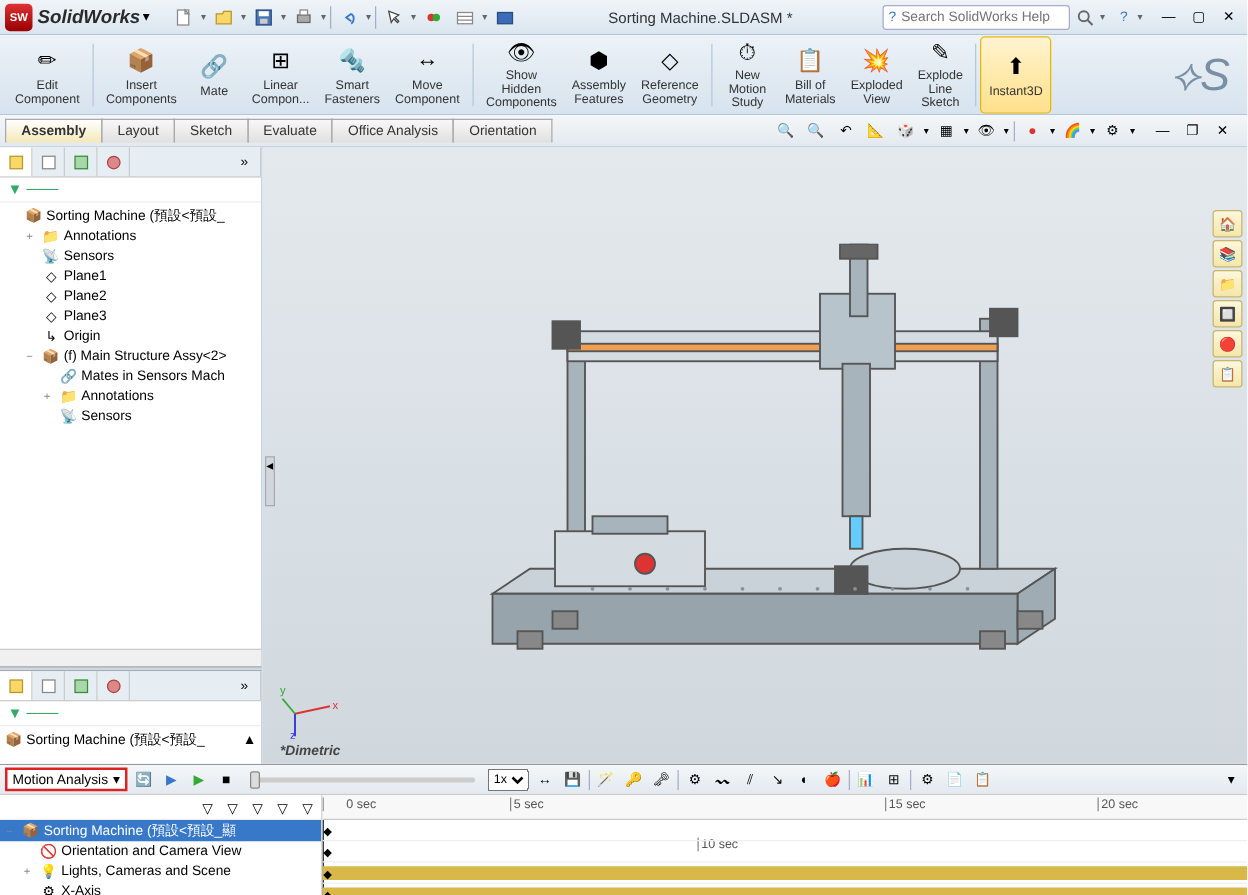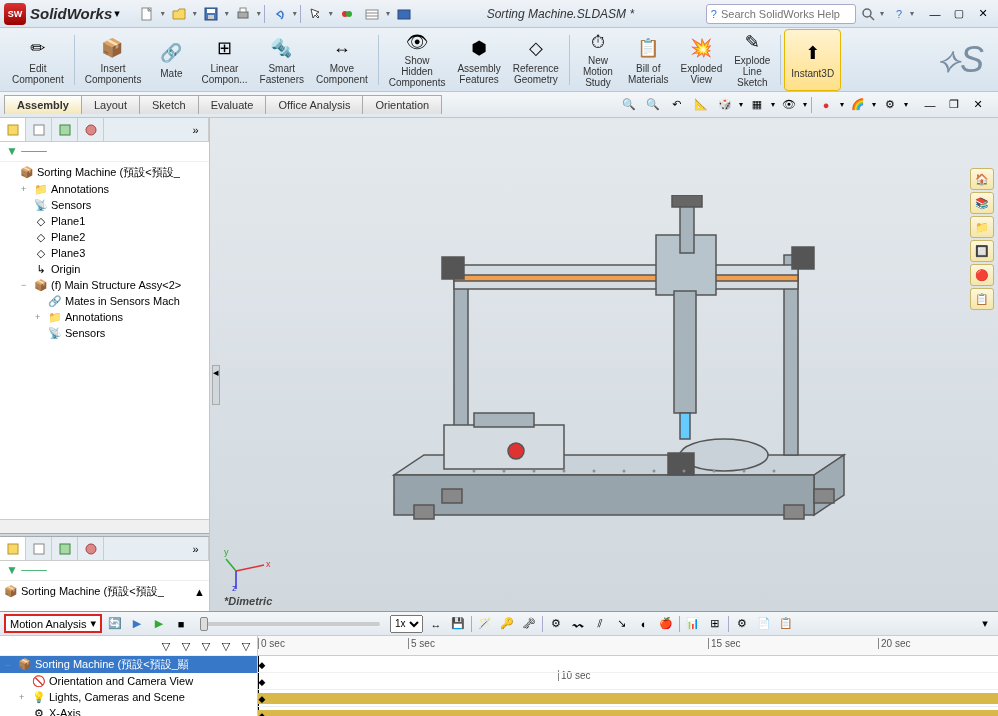--- a/index.html
+++ b/index.html
@@ -4,21 +4,21 @@
 <style>
 * { box-sizing: border-box; margin: 0; padding: 0; font-family: "Segoe UI", Tahoma, sans-serif; }
 body { width: 998px; height: 716px; background: #fff; font-size: 11px; overflow: hidden; position: relative; }
 
 
 .titlebar { height: 28px; background: linear-gradient(#f0f4f8,#dbe6f0); display: flex; align-items: center; padding: 0 4px; border-bottom: 1px solid #b5c8d8; }
 .sw-logo { width: 22px; height: 22px; background: linear-gradient(#d33,#900); border-radius: 4px; display: flex; align-items: center; justify-content: center; color: #fff; font-weight: bold; font-size: 9px; }
 .title-text { font-style: italic; font-weight: bold; font-size: 15px; margin-left: 4px; color: #2a2a2a; }
 .qat { display: flex; gap: 3px; margin-left: 16px; align-items: center; }
 .qat-btn { width: 22px; height: 20px; display: flex; align-items: center; justify-content: center; cursor: pointer; border-radius: 2px; }
-.doc-name { margin-left: auto; margin-right: auto; font-size: 12px; color: #333; font-style: italic; }
+.doc-name { margin-left: auto; margin-right: auto; font-size: 12px; color: #333; }
 .search-box { display: flex; align-items: center; background: #fff; border: 1px solid #aac; border-radius: 3px; padding: 1px 4px; height: 20px; }
 .search-box input { border: none; outline: none; font-size: 11px; width: 130px; }
 .win-controls { display: flex; margin-left: 10px; gap: 2px; }
 
 
 .ribbon { height: 64px; background: linear-gradient(#ecf2f7,#d7e3ee); display: flex; align-items: center; border-bottom: 1px solid #b5c8d8; padding: 0 6px; overflow: hidden; }
 .ribbon-btn { display: flex; flex-direction: column; align-items: center; justify-content: center; padding: 2px 6px; height: 60px; cursor: pointer; border-radius: 3px; min-width: 48px; }
 .ribbon-btn.active { background: linear-gradient(#fff3d0,#ffe08a); outline: 1px solid #e6b800; }
 .ribbon-icon { width: 26px; height: 26px; display: flex; align-items: center; justify-content: center; font-size: 18px; }
 .ribbon-label { font-size: 10px; text-align: center; line-height: 11px; margin-top: 2px; color: #333; }
@@ -551,21 +551,21 @@
           <div class="tree-item">
             <span class="tree-indent" style="width:14px"></span>
             <span style="width:10px;font-size:9px;color:#888"></span>
             <span class="tree-icon">⚙</span>
             <span>X-Axis</span>
           </div>
         </div>
     </div>
     <div class="motion-timeline">
       <div class="timeline-ruler" id="ruler">
-          <div class="ruler-tick" style="left: 0px;"><span style="border-left:1px solid #888;padding-left:2px">0 sec</span></div>
+          <div class="ruler-tick" style="left: 0px;"><span style="border-left:1px solid #888;padding-left:18px">0 sec</span></div>
           <div class="ruler-tick" style="left: 150px;"><span style="border-left:1px solid #888;padding-left:2px">5 sec</span></div>
           <div class="ruler-tick" style="left: 300px; margin-top: 32px;"><span style="border-left:1px solid #888;padding-left:2px">10 sec</span></div>
           <div class="ruler-tick" style="left: 450px;"><span style="border-left:1px solid #888;padding-left:2px">15 sec</span></div>
           <div class="ruler-tick" style="left: 600px; margin-left: 20px;"><span style="border-left:1px solid #888;padding-left:2px">20 sec</span></div>
         </div>
       <div class="timeline-rows" id="timeline-rows">
         <div class="playhead"></div>
       <div class="timeline-row">
             <div class="timeline-key" style="font-size: 9px;">◆</div>
           </div>

